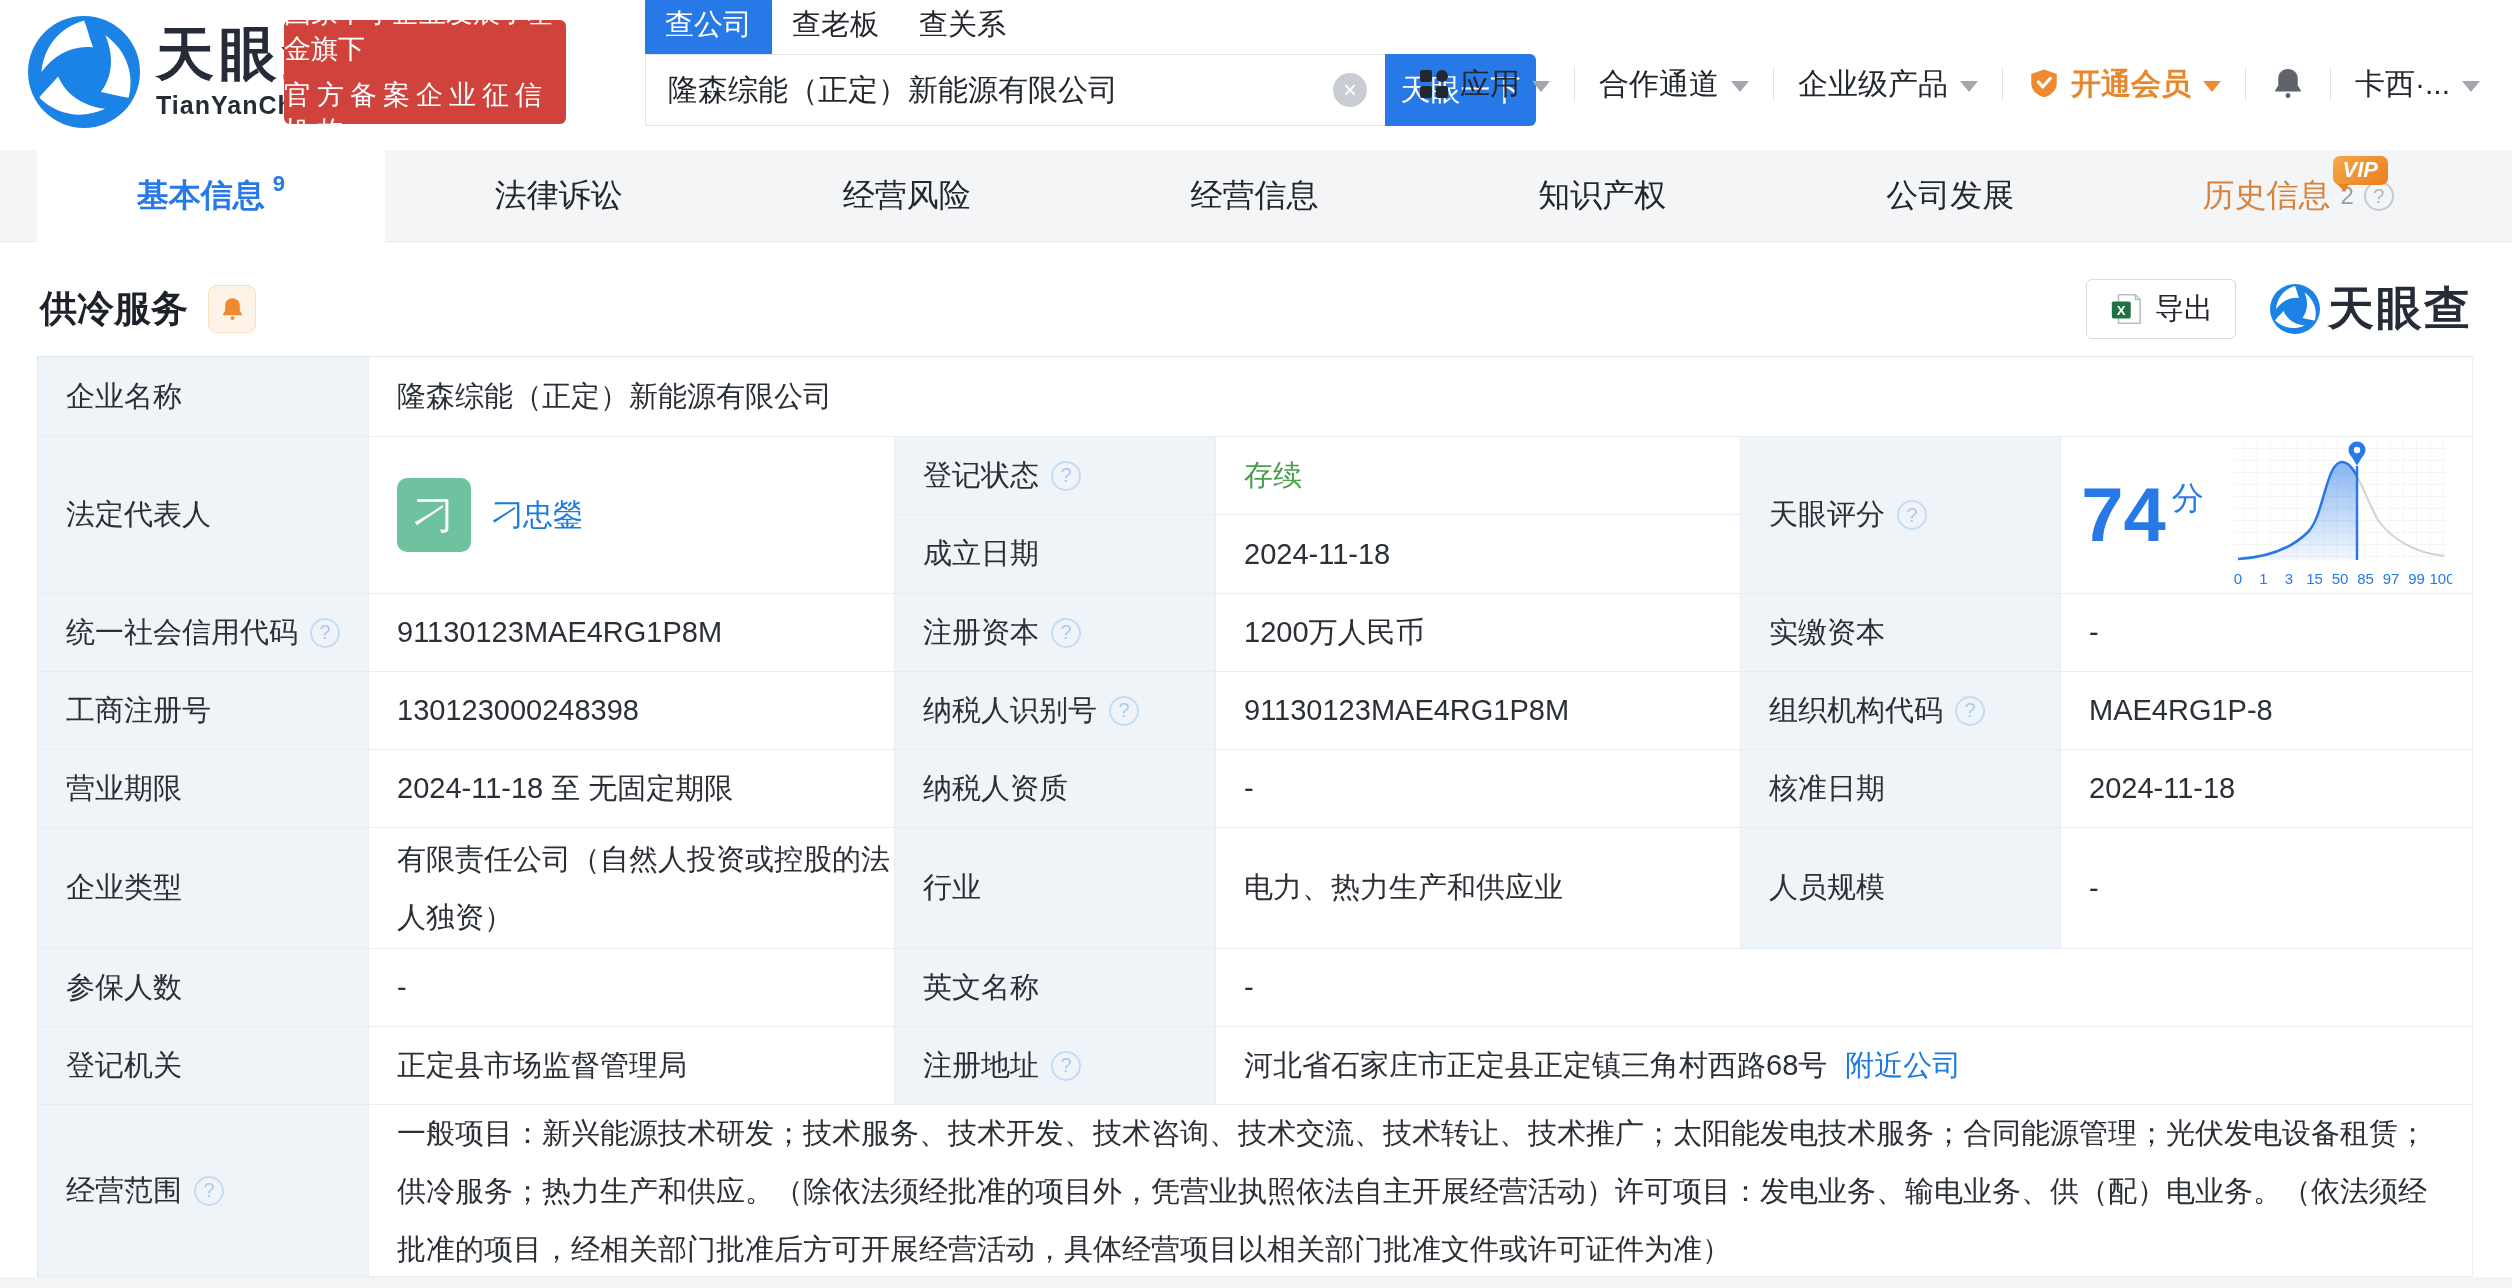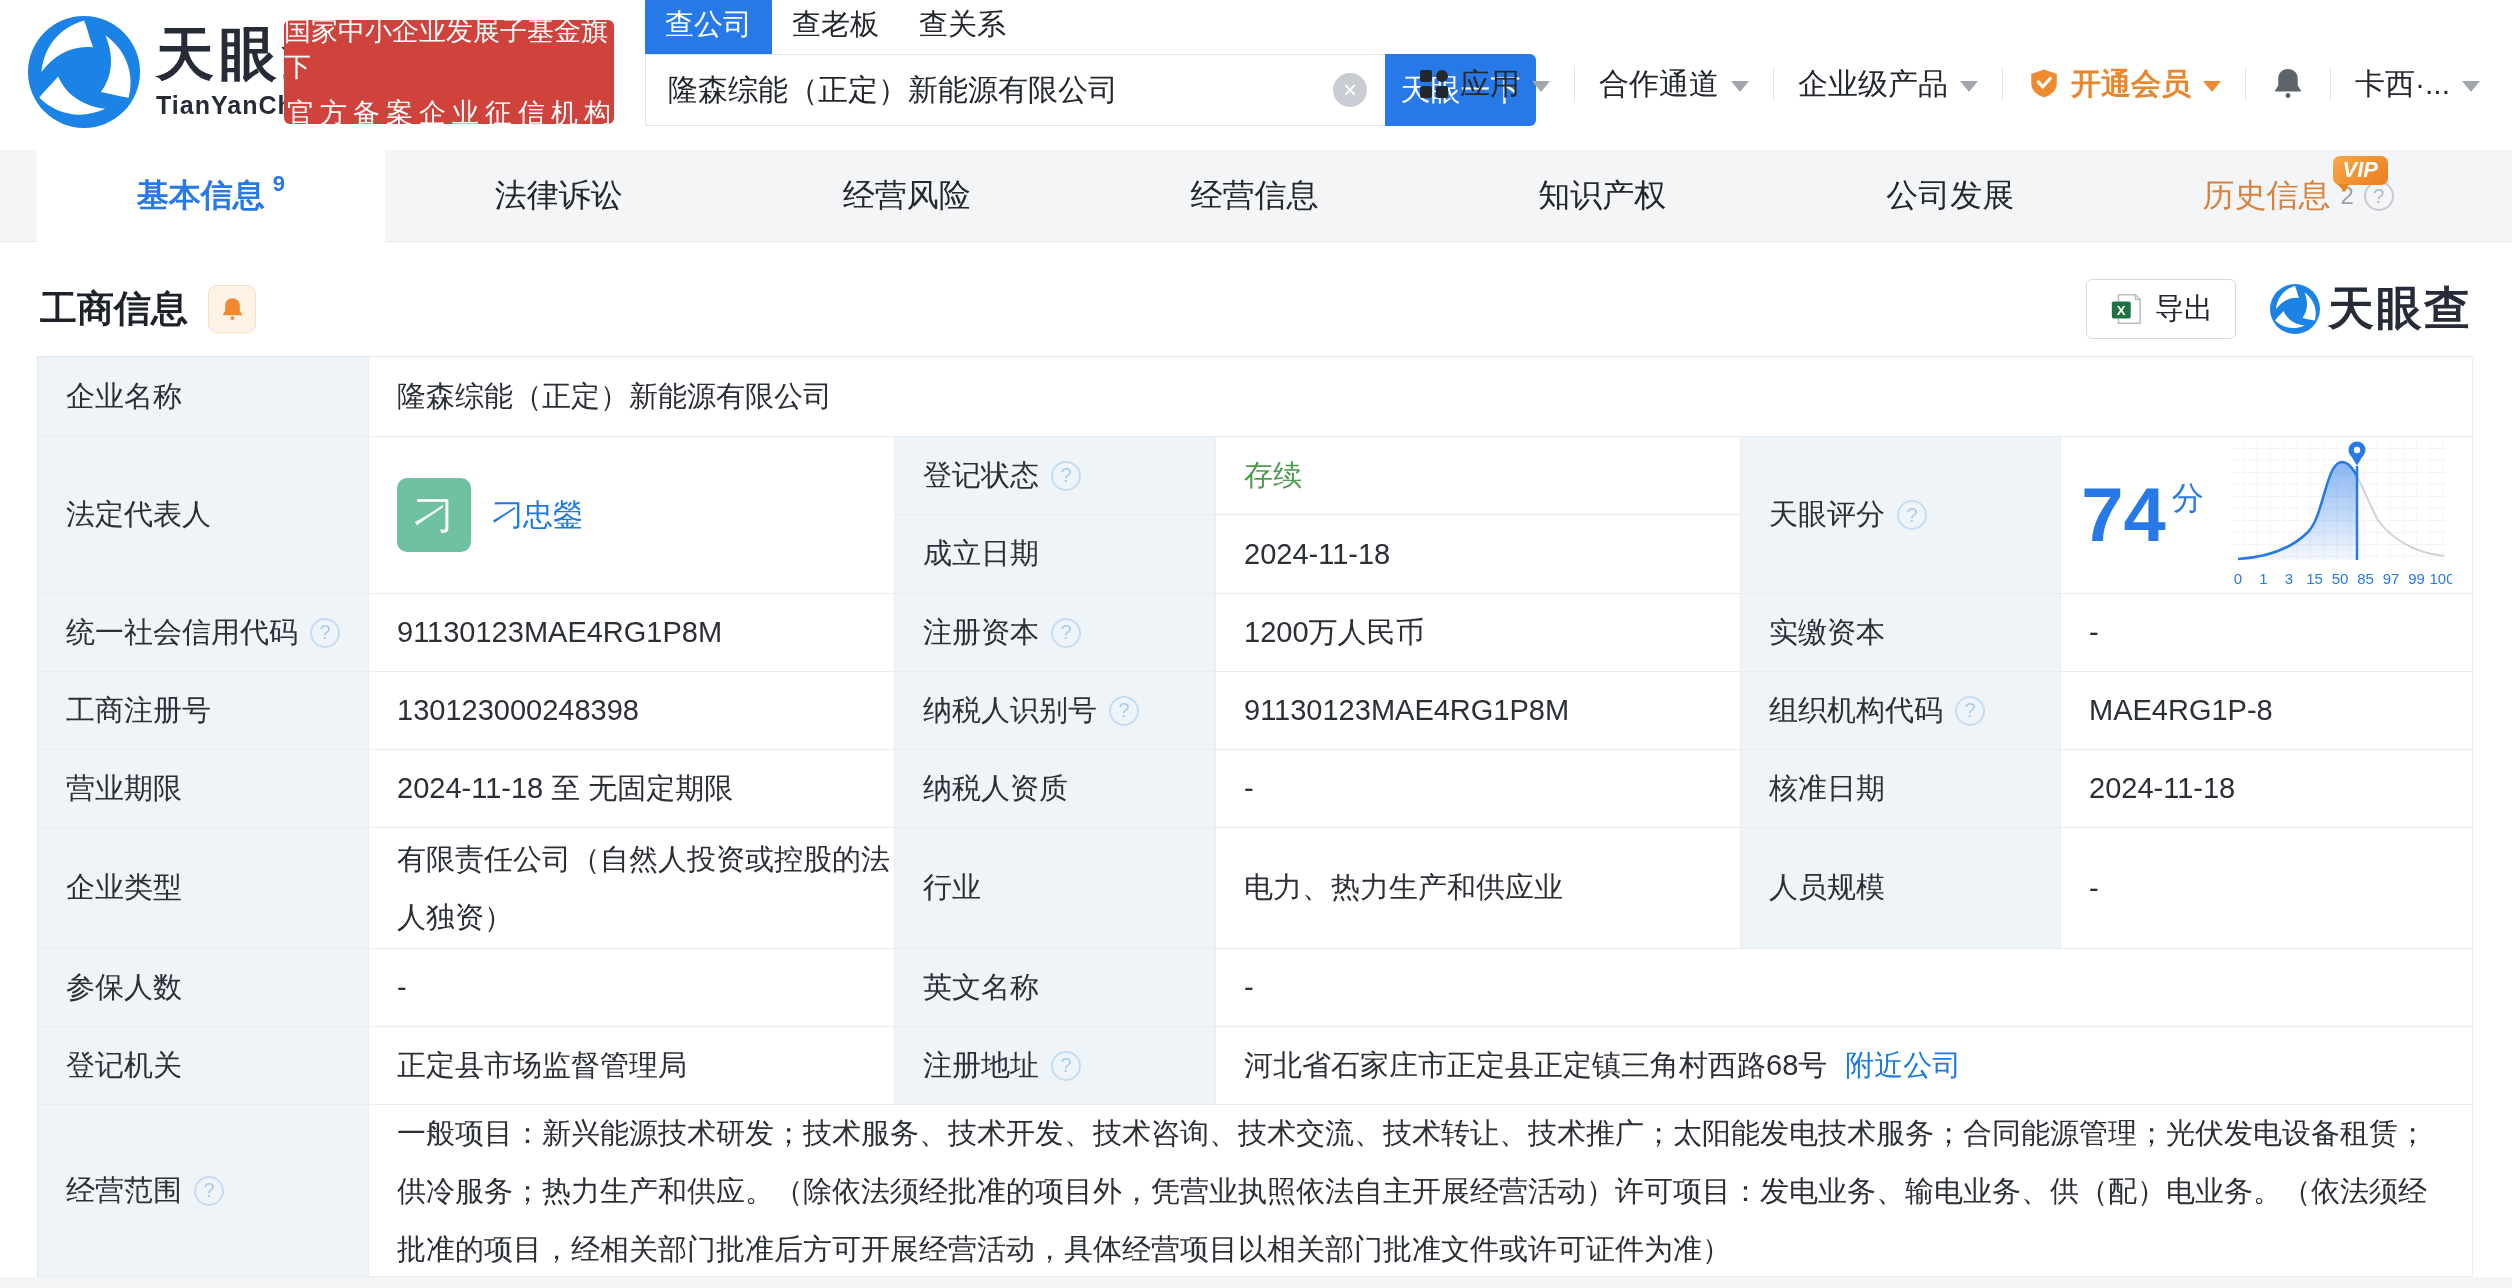--- a/index.html
+++ b/index.html
@@ -5,21 +5,21 @@
   * { margin:0; padding:0; box-sizing:border-box; }
   html,body { width:2512px; height:1288px; overflow:hidden; background:#fff;
     font-family:"Liberation Sans","DejaVu Sans",sans-serif; color:#2b2f36; }
 
   
   .header { position:relative; width:2512px; height:150px; background:#fff; }
   .logo { position:absolute; left:28px; top:16px; display:flex; align-items:center; gap:16px; }
   .logo-swirl { width:112px; height:112px; }
   .logo-brand { font-size:58px; font-weight:700; color:#262b38; letter-spacing:5px; line-height:1; }
   .logo-domain { font-size:25px; font-weight:700; color:#262b38; margin-top:8px; letter-spacing:1px; }
-  .gov-badge { position:absolute; left:284px; top:20px; width:330px; height:104px; background:#d0423c;
+  .gov-badge { position:absolute; left:284px; top:20px; width:282px; height:104px; background:#d0423c;
     border-radius:6px; color:#fff; display:flex; flex-direction:column; justify-content:center;
     align-items:center; gap:10px; }
   .gov-line1 { font-size:27px; }
   .gov-line2 { font-size:27px; letter-spacing:6px; margin-right:-6px; }
 
   .search { position:absolute; left:645px; top:4px; }
   .search-tabs { display:flex; align-items:flex-end; height:50px; }
   .search-tab { font-size:29px; padding:9px 20px; color:#23272e; cursor:pointer; }
   .search-tab.active { background:#2779e8; color:#fff; border-radius:6px 6px 0 0; }
   .search-bar { display:flex; height:72px; }
@@ -209,21 +209,21 @@
     <div class="tab tab-history">
       <span class="vip-badge">VIP</span>
       <span>历史信息</span>
       <span class="h-count">2</span>
       <span class="q-gray">?</span>
     </div>
   </div>
 </div>
 
 <div class="section-head">
-  <div class="section-title">工商信息</div>
+  <div class="section-title">供冷服务</div>
   <div class="alarm-badge">
     <svg width="27" height="27" viewBox="0 0 24 24" fill="#ef8a31">
       <path d="M12 2c-3.6 0-6.5 2.7-6.5 6.3V13l-2 3.2V17h17v-.8L18.5 13V8.3C18.5 4.7 15.6 2 12 2z"></path>
       <rect x="10.4" y="18" width="3.2" height="3.4" rx="1.6"></rect>
     </svg>
   </div>
   <div class="spacer"></div>
   <button class="export-btn">
     <svg width="34" height="36" viewBox="0 0 36 36">
       <path d="M10 3h18l5 5v25H10z" fill="#fff" stroke="#b9bec4" stroke-width="1.6"></path>

